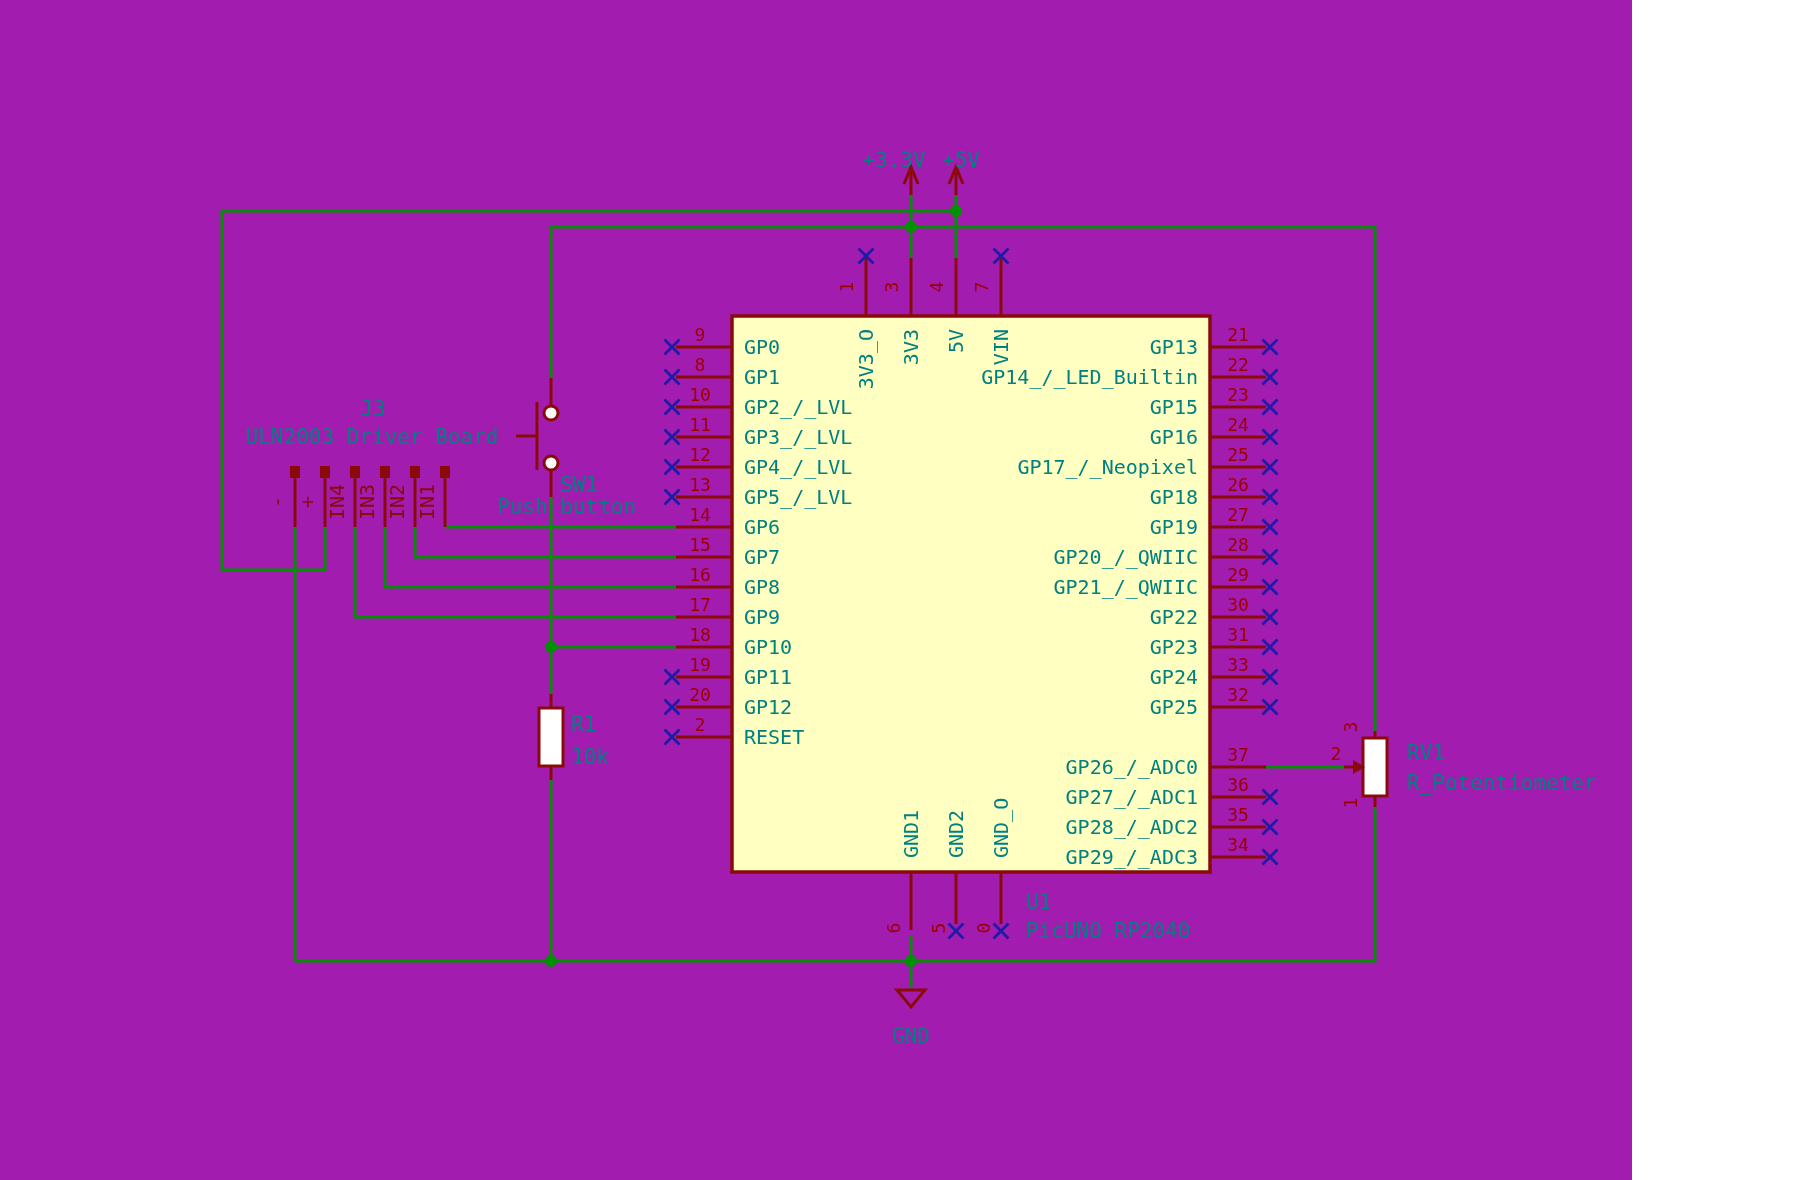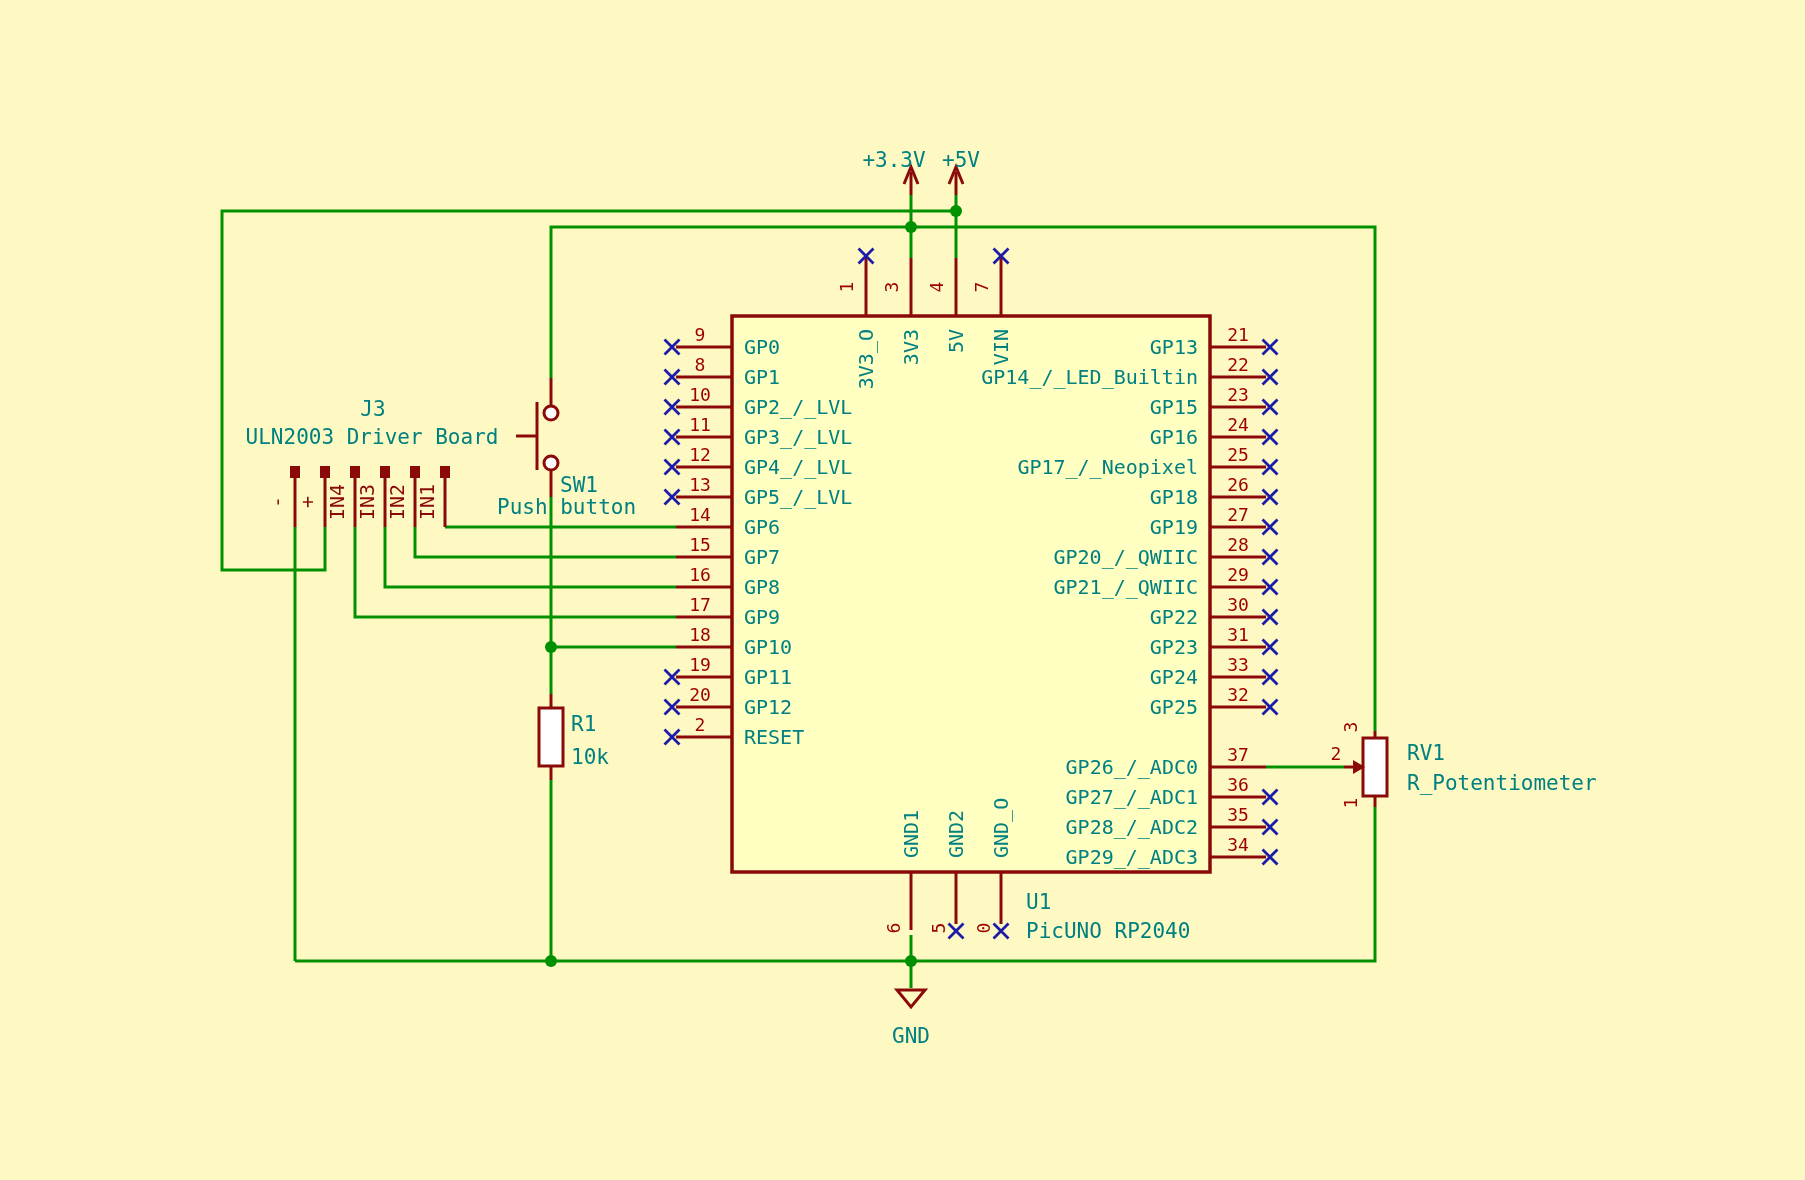--- a/index.html
+++ b/index.html
@@ -1,16 +1,16 @@
 <!DOCTYPE html>
 <html><head>
 <meta charset="utf-8">
 <style>
   html,body{margin:0;padding:0;background:#ffffff;}
-  #canvas{position:relative;width:1805px;height:1180px;background:#fef9c3;overflow:hidden;}
+  #canvas{position:relative;width:1632px;height:1180px;background:#a21caf;overflow:hidden;}
   svg{display:block;}
   text{font-family:"DejaVu Sans Mono","Liberation Mono",monospace;}
   .lbl{fill:#008080;font-size:21px;}
   .pname{fill:#008080;font-size:20px;}
   .pnum{fill:#9c0000;font-size:18px;}
   .j3lbl{fill:#8a0a0a;font-size:20px;}
   .wire{stroke:#009100;stroke-width:3;fill:none;}
   .comp{stroke:#8a0a0a;stroke-width:3;fill:none;}
   .compfill{fill:#8a0a0a;stroke:none;}
   .body{stroke:#8a0a0a;stroke-width:3.5;fill:#ffffc2;}

